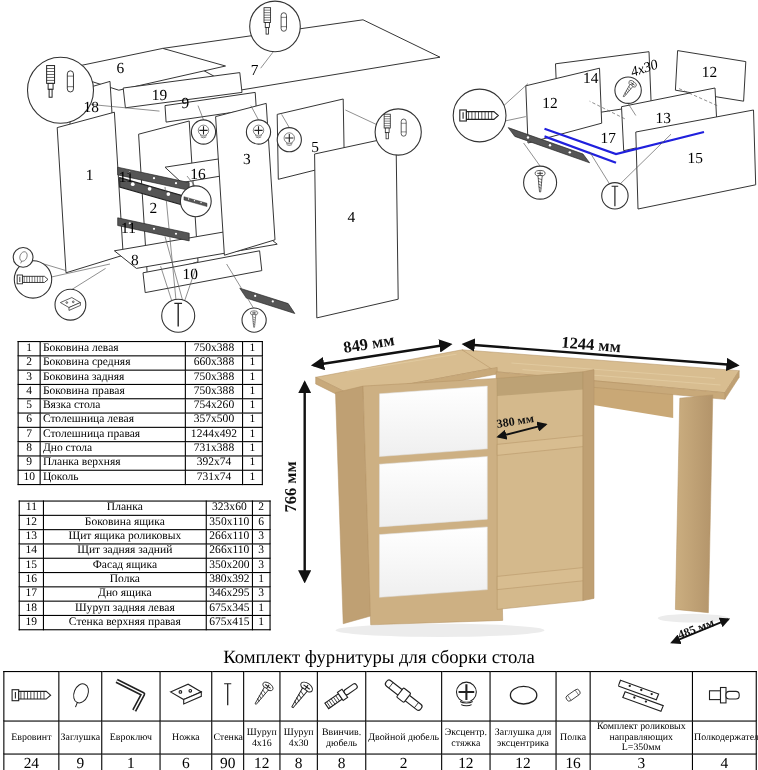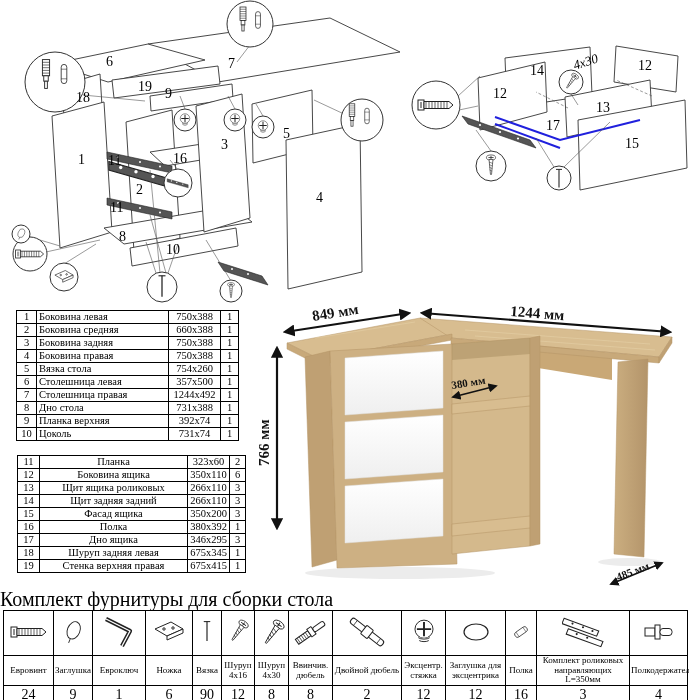--- a/index.html
+++ b/index.html
@@ -11,21 +11,21 @@
   table.parts{border-collapse:collapse;table-layout:fixed;font-size:10.5px;}
   table.parts td{border:1px solid #000;height:12px;padding:0 2px;white-space:nowrap;
                  overflow:hidden;line-height:1;}
   table.parts td.c{text-align:center;padding:0 1px;}
   
   table.hw{border-collapse:collapse;table-layout:fixed;width:684px;font-size:9px;}
   table.hw td{border:1px solid #000;text-align:center;vertical-align:middle;padding:0 1px;line-height:1.05;}
   table.hw tr.icons td{height:44px;}
   table.hw tr.names td{height:22px;}
   table.hw tr.qty td{height:19px;font-size:14px;}
-  #hw-title{font-size:20px;}
+  #hw-title{font-size:17px;text-align:center;}
 </style>
 </head>
 <body>
 
 <svg width="0" height="0" style="position:absolute" aria-hidden="true">
 <defs>
   <symbol id="sym-euroscrew" viewBox="0 0 40 40">
     <rect x="2" y="15" width="6" height="10" fill="#fff" stroke="#222"></rect>
     <line x1="5" y1="17" x2="5" y2="23" stroke="#222"></line>
     <path d="M8,16.5 H33 L37,20 L33,23.5 H8 Z" fill="#fff" stroke="#222"></path>
@@ -553,21 +553,21 @@
             </svg></td>
       <td><svg width="40" height="40" viewBox="0 0 40 40">
               <use href="#sym-shelf-pin" width="40" height="40"></use>
             </svg></td>
     </tr>
     <tr class="names">
       <td>Евровинт</td>
       <td>Заглушка</td>
       <td>Евроключ</td>
       <td>Ножка</td>
-      <td>Вязка</td>
+      <td>Стенка</td>
       <td>Шуруп 4x16</td>
       <td>Шуруп 4x30</td>
       <td>Ввинчив. дюбель</td>
       <td>Двойной дюбель</td>
       <td>Эксцентр. стяжка</td>
       <td>Заглушка для эксцентрика</td>
       <td>Полка</td>
       <td>Комплект роликовых направляющих L=350мм</td>
       <td>Полкодержатель</td>
     </tr>

